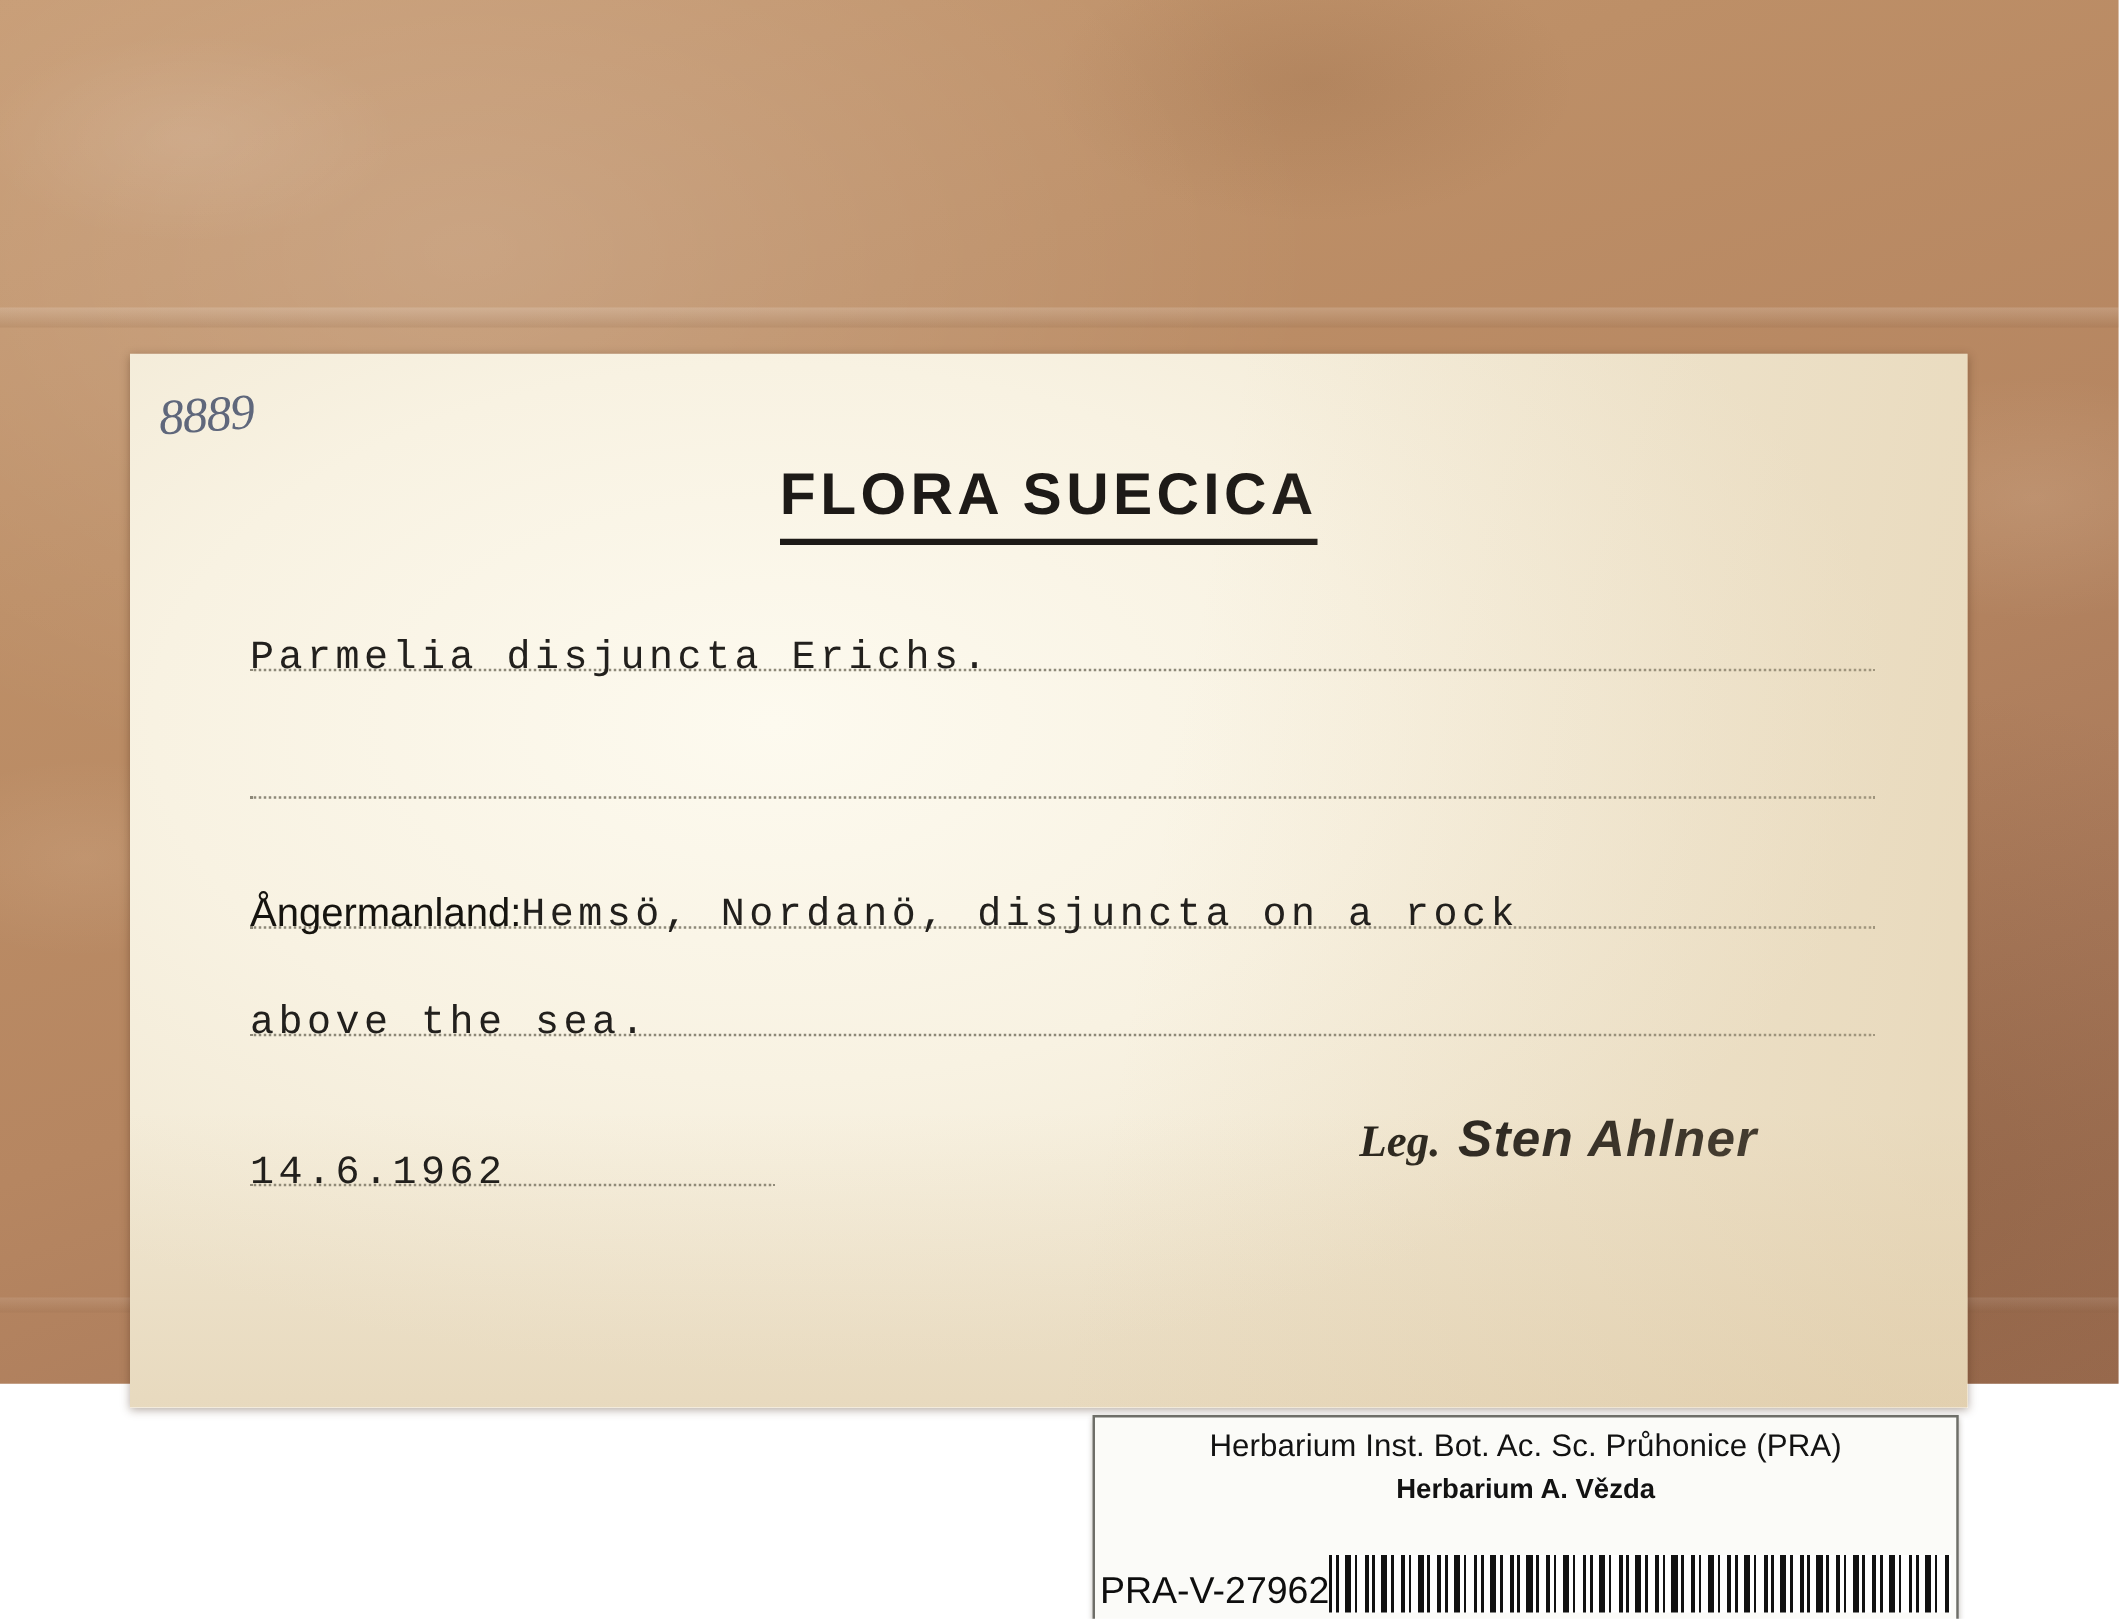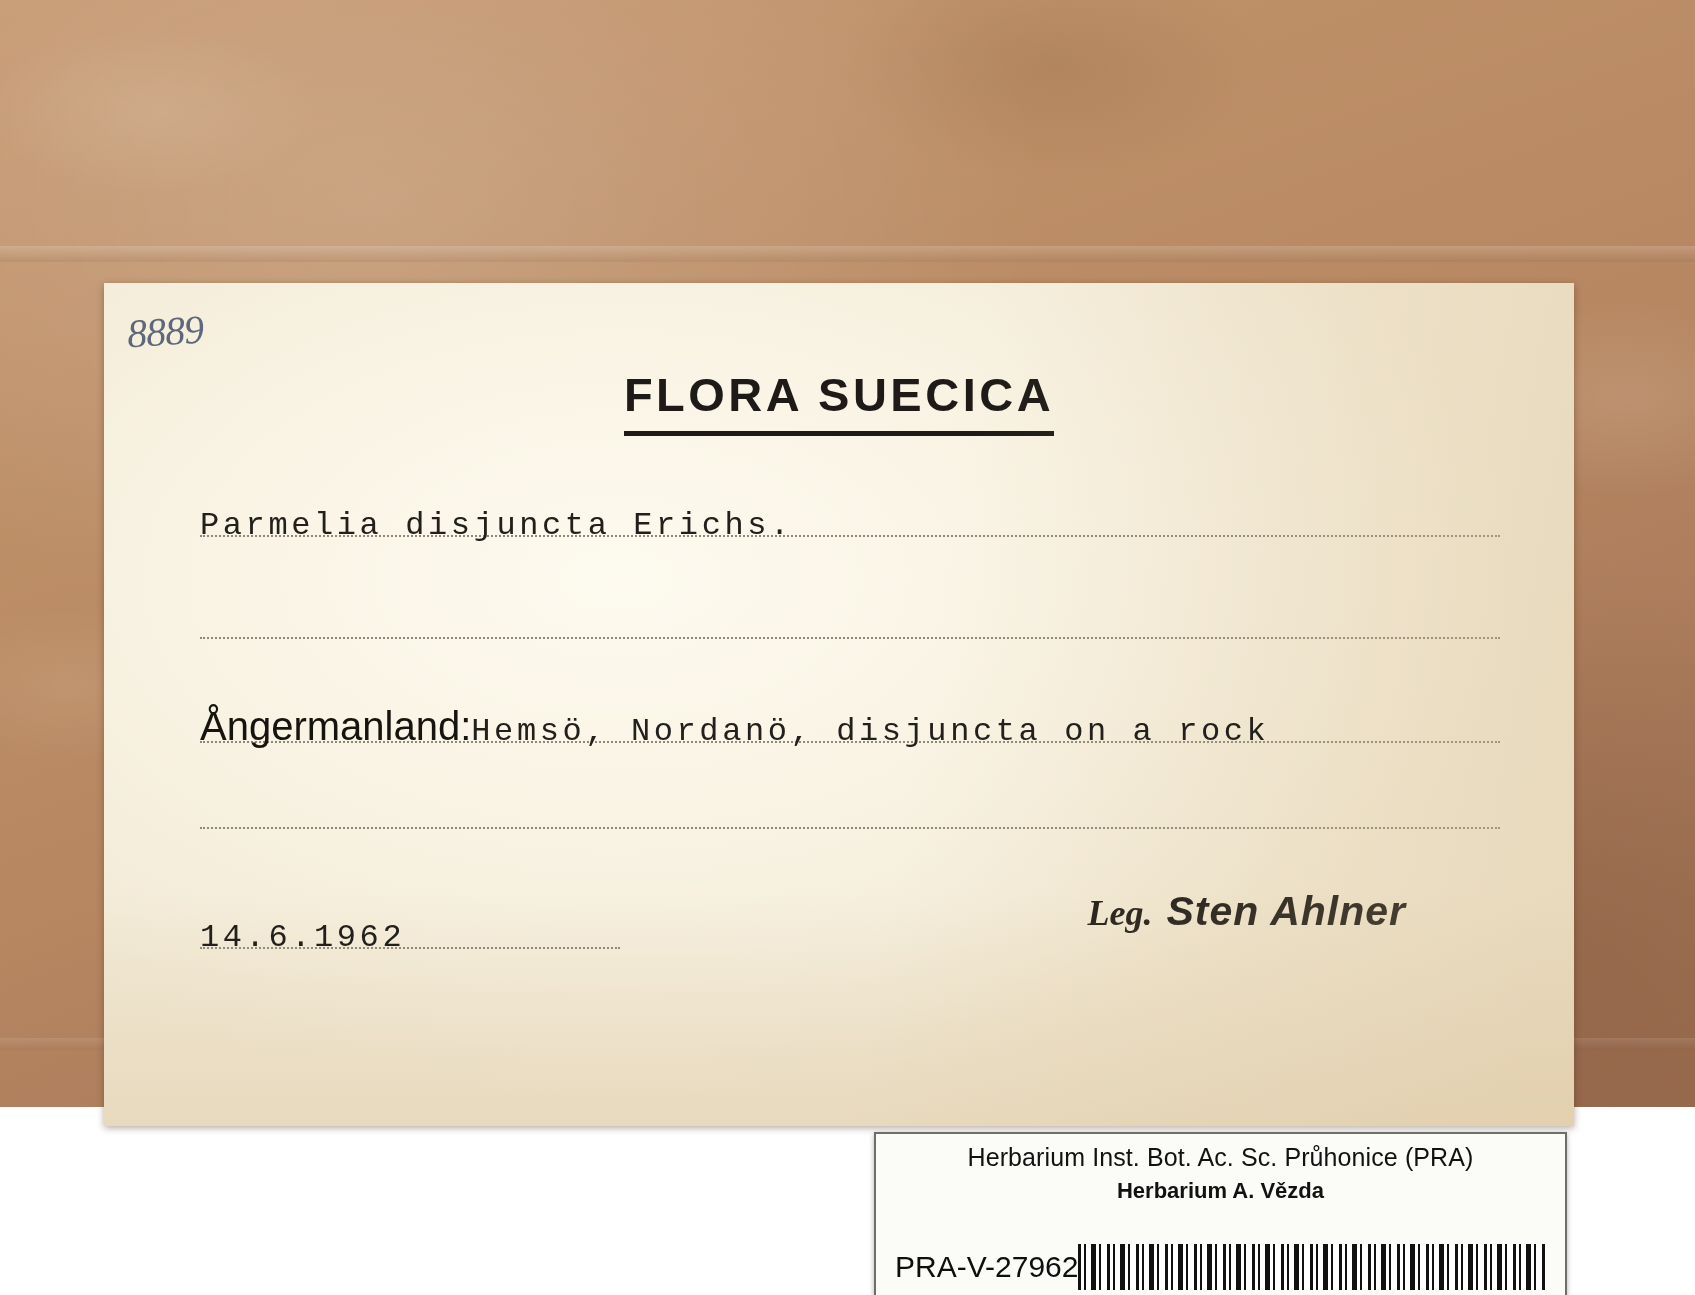--- a/index.html
+++ b/index.html
@@ -127,21 +127,21 @@
     letter-spacing: 3.6px;
     color: #22201d;
     white-space: pre;
     background: transparent;
     line-height: 1.05;
   }
   .printed {
     position: relative;
     z-index: 1;
     font-family: "Liberation Sans", sans-serif;
-    font-size: 40px;
+    font-size: 32px;
     color: #16140f;
     white-space: pre;
   }
 
   #line-taxon   { left: 96px; width: 1300px; top: 208px; }
   #line-blank   { left: 96px; width: 1300px; top: 310px; }
   #line-loc1    { left: 96px; width: 1300px; top: 414px; }
   #line-loc2    { left: 96px; width: 1300px; top: 500px; }
   #line-date    { left: 96px; width: 420px;  top: 620px; }
 
@@ -193,22 +193,22 @@
     font-size: 22px;
     font-weight: bold;
     color: #121212;
     margin-top: 6px;
   }
   .code-row {
     position: absolute;
     left: 0; right: 0;
     bottom: 14px;
     display: flex;
-    align-items: center;
-    padding: 0 19px;
+    align-items: flex-end;
+    padding: 0 4px;
     box-sizing: border-box;
   }
   .code-text {
     font-size: 30px;
     color: #0e0e0e;
     white-space: nowrap;
   }
   .barcode {
     flex: 1;
     height: 46px;
@@ -258,20 +258,21 @@
     </div>
 
     <div class="line" id="line-loc1">
       <div class="dots"></div>
       <div class="printed">Ångermanland:</div>
       <div class="typed">Hemsö, Nordanö, disjuncta on a rock</div>
     </div>
 
     <div class="line" id="line-loc2">
       <div class="dots"></div>
+      <div class="typed">above the sea.</div>
     </div>
 
     <div class="line" id="line-date">
       <div class="dots"></div>
       <div class="typed">14.6.1962</div>
     </div>
 
     <div class="leg-wrap">
       <span class="leg-label">Leg.</span>
       <span class="leg-name">Sten Ahlner</span>

